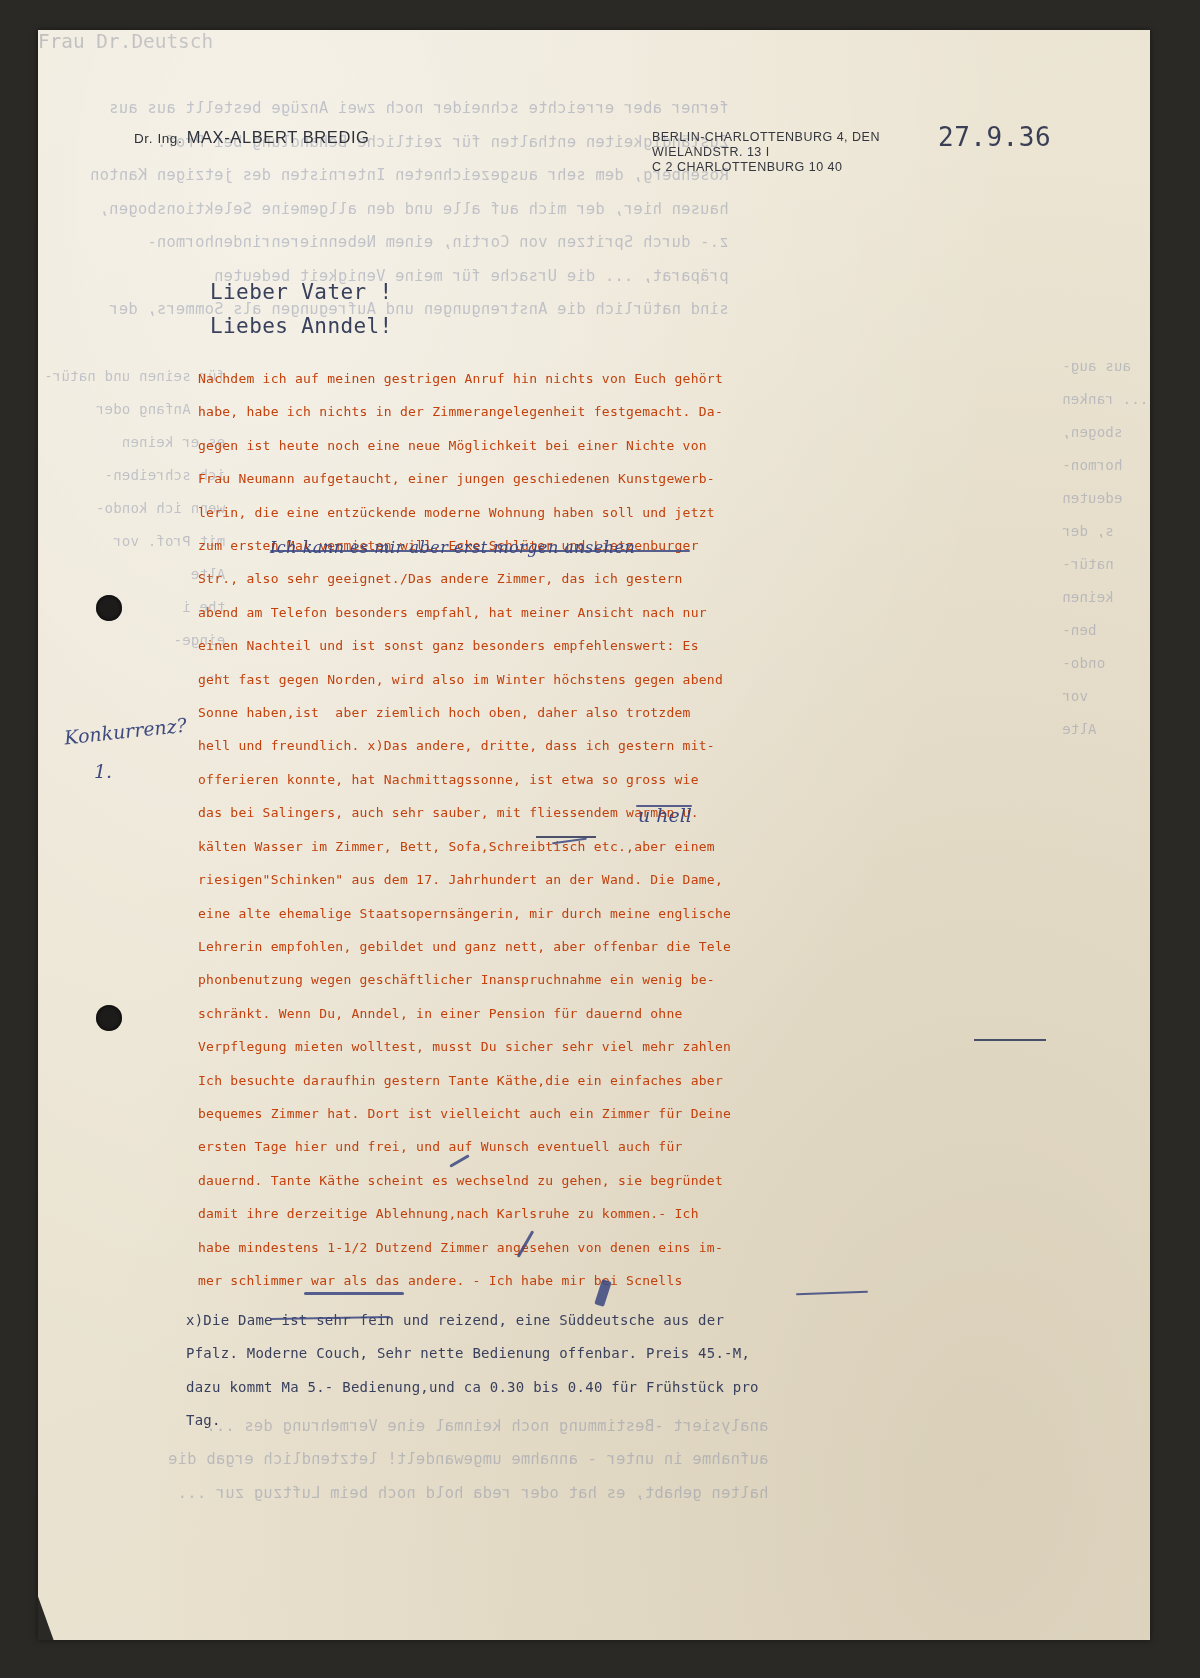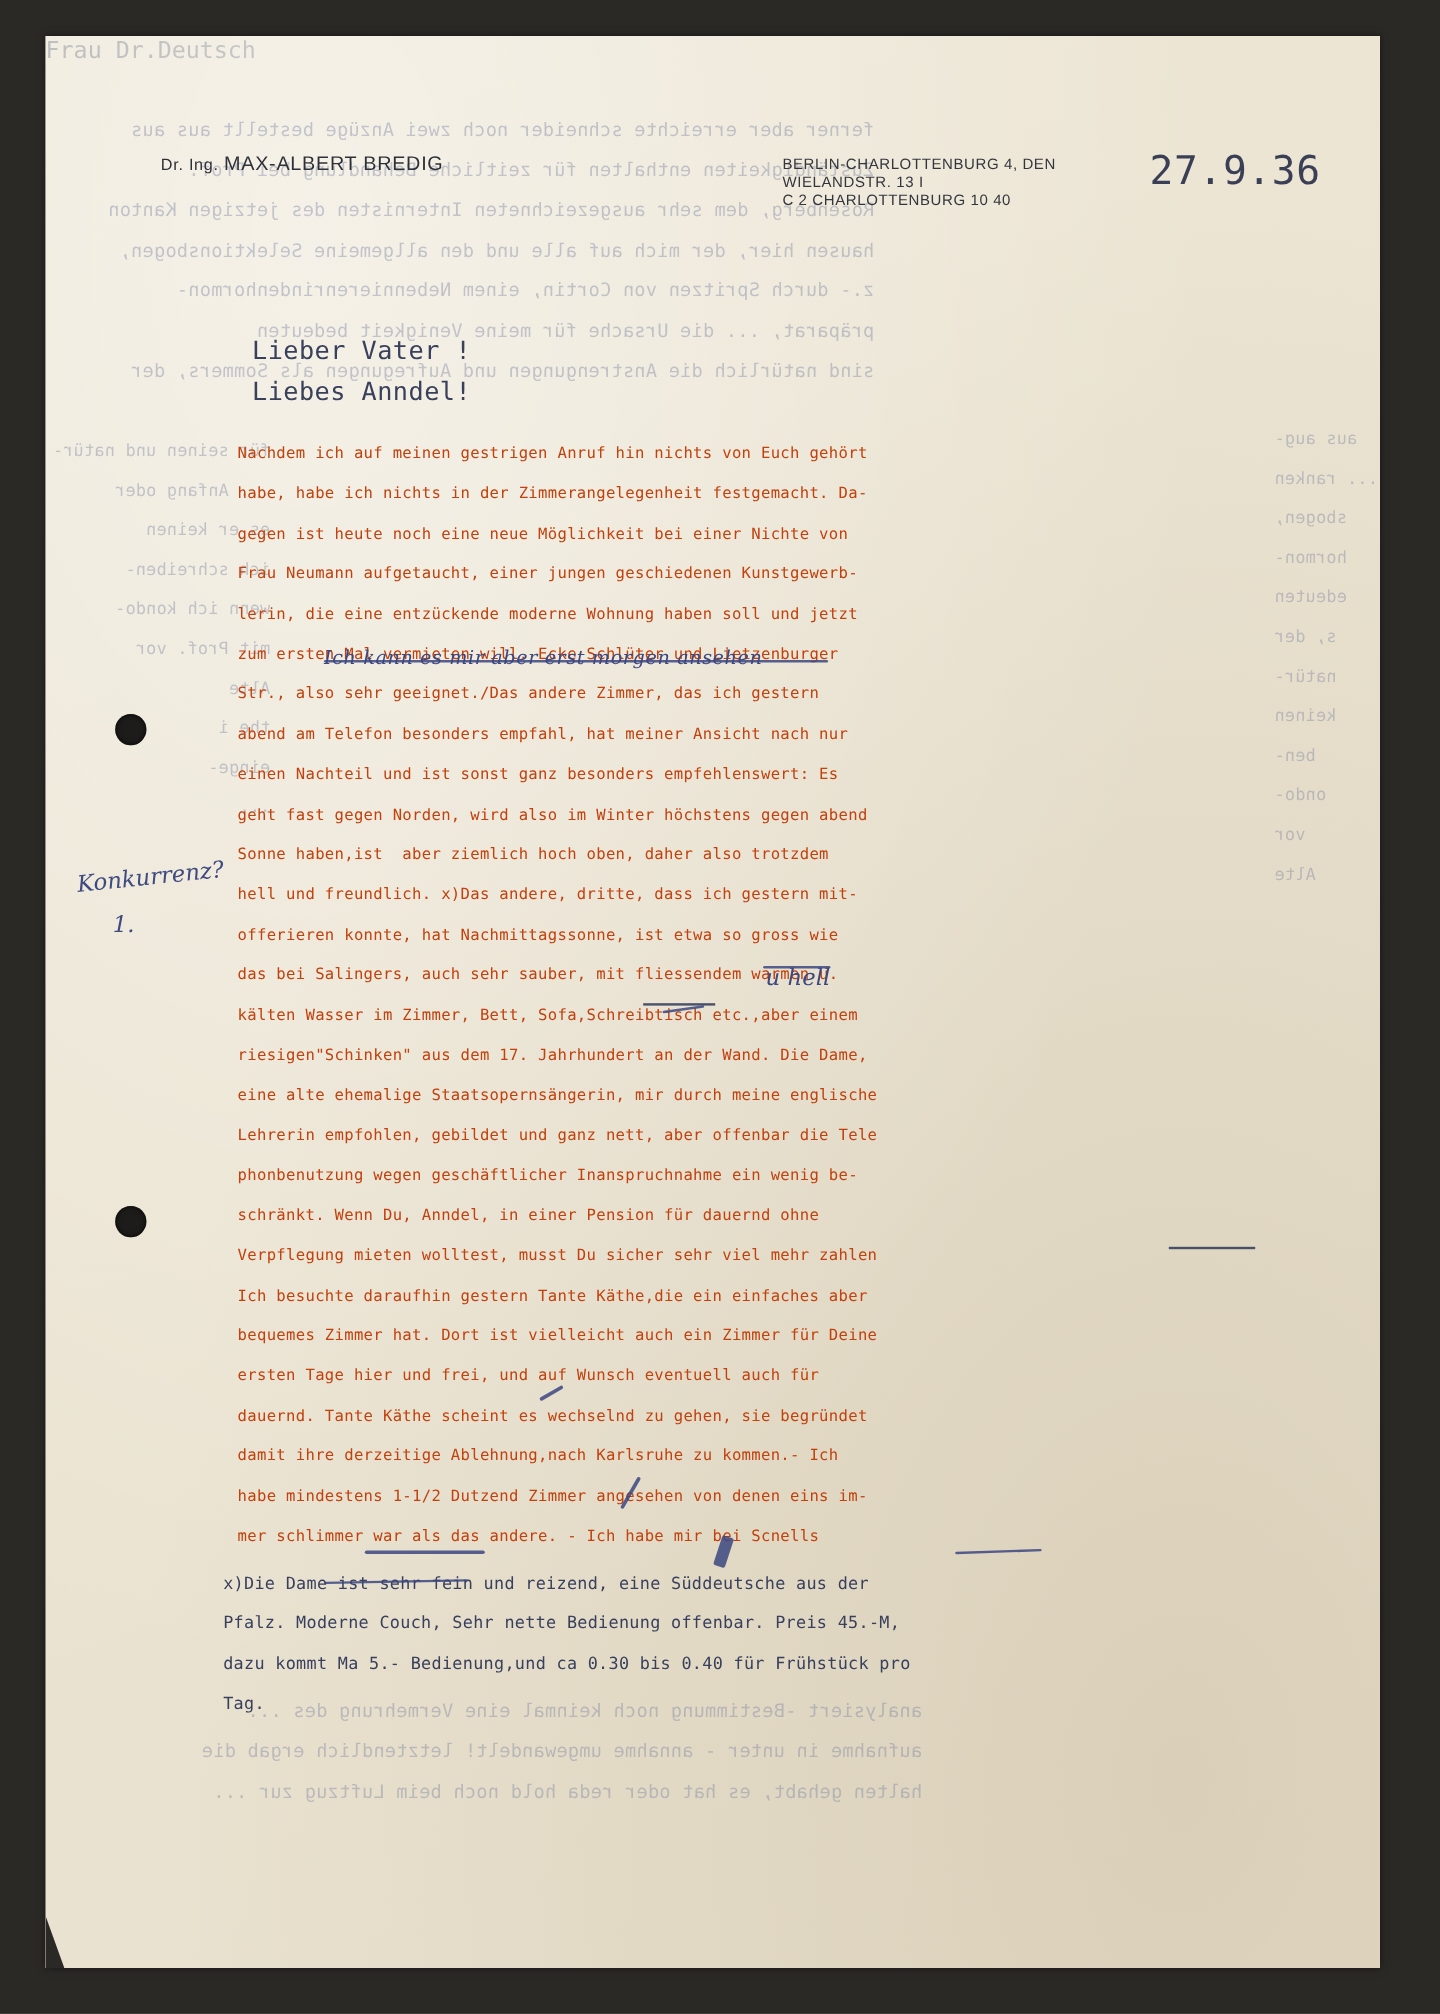--- a/index.html
+++ b/index.html
@@ -88,24 +88,24 @@
     font-family: "Liberation Sans", sans-serif;
     font-size: 12.5px;
     letter-spacing: 0.5px;
     color: #33363d;
     line-height: 15px;
     white-space: pre;
     margin-left: 14px;
   }
   #lh-date {
     position: absolute;
-    left: 920px;
+    left: 900px;
     top: 92px;
     font-family: "DejaVu Sans Mono", monospace;
-    font-size: 33px;
+    font-size: 26px;
     color: #3a3f55;
     letter-spacing: 0.5px;
   }
 
   
   #salutation {
     position: absolute;
     left: 172px;
     top: 245px;
     font-size: 21px;

